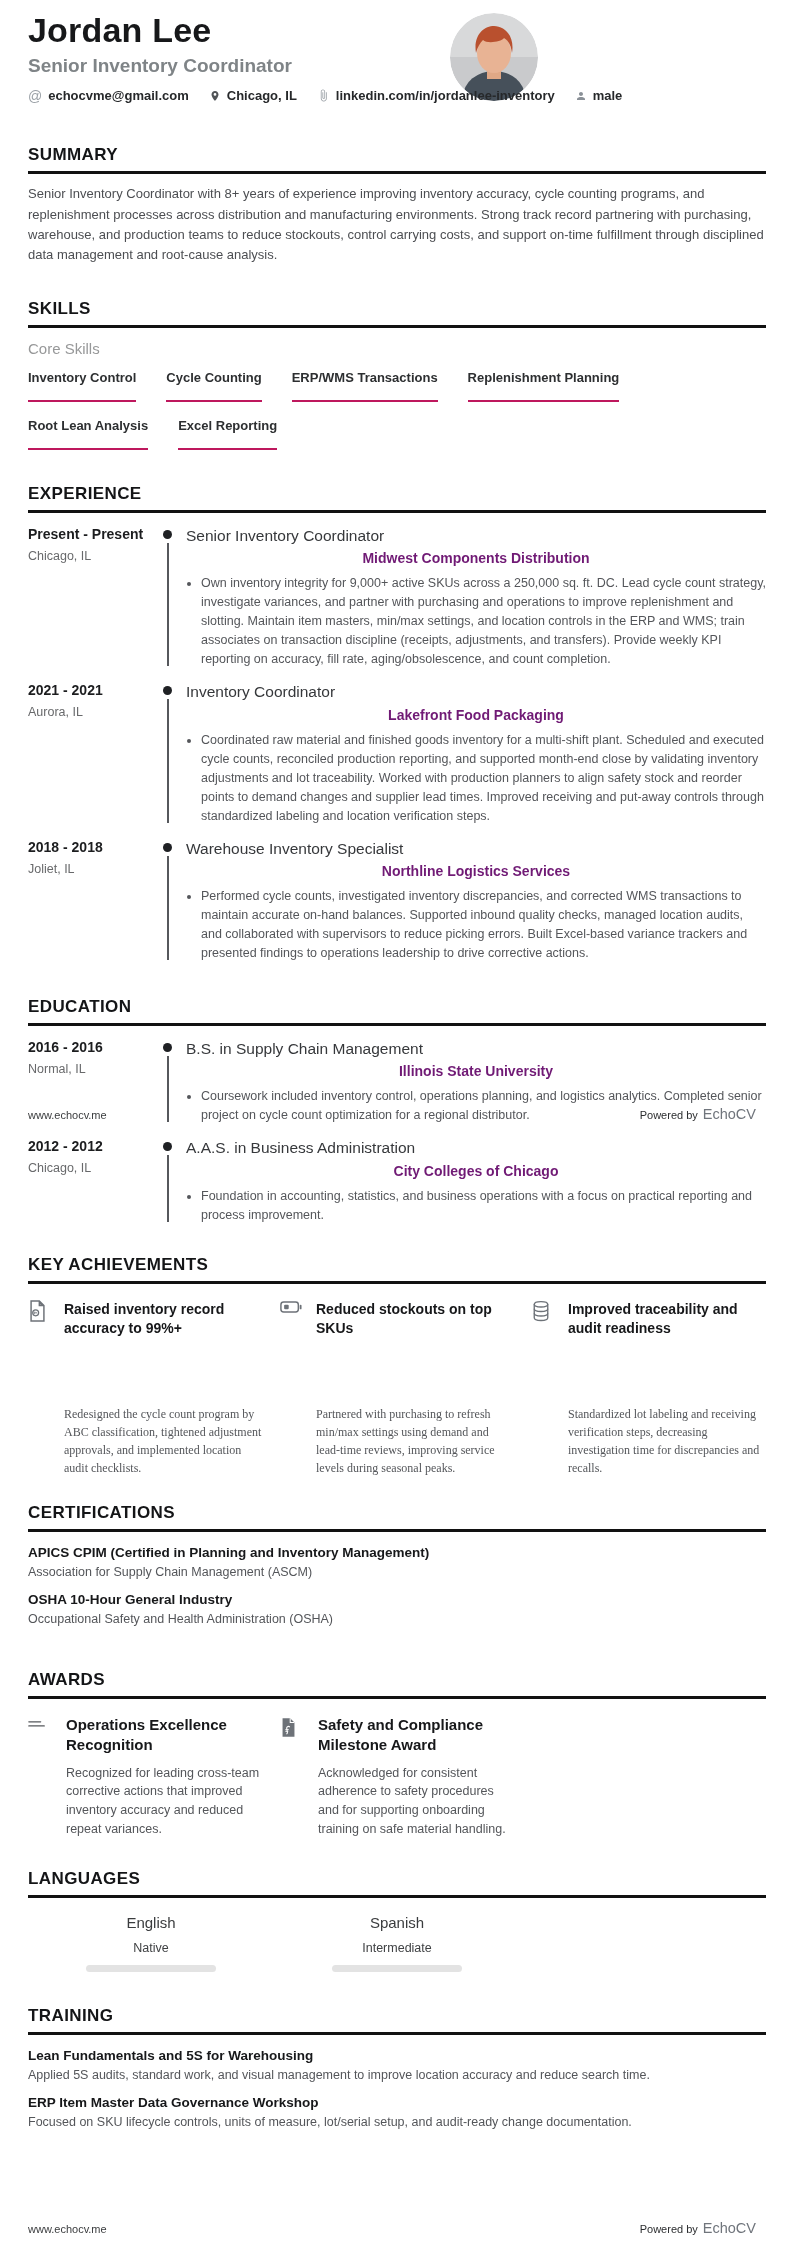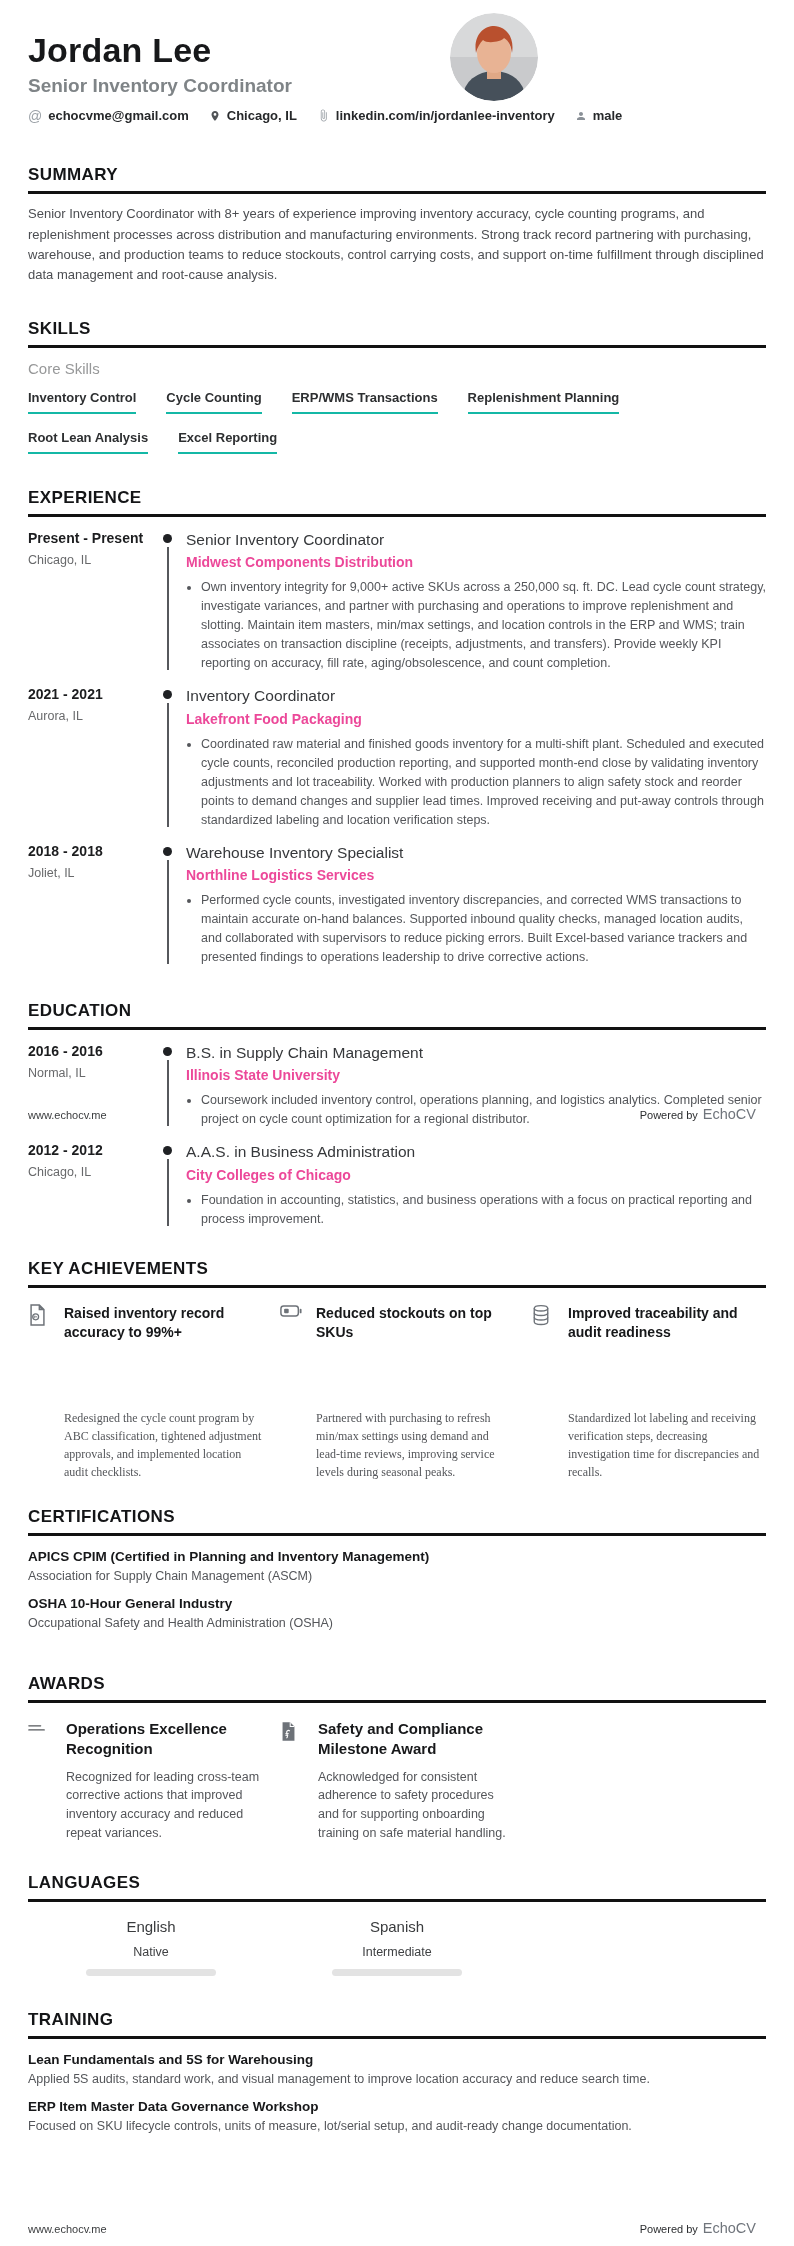--- a/index.html
+++ b/index.html
@@ -8,50 +8,50 @@
     width:794px;height:2246px;
     margin:0 auto;
     background:#ffffff;
     font-family:"Liberation Sans", sans-serif;
     color:#222;
     overflow:hidden;
   }
   .content{padding:0 28px;}
 
   
-  .header{position:relative;padding-top:32px;}
+  .header{position:relative;padding-top:12px;}
   .name{font-size:34px;font-weight:800;color:#17181a;letter-spacing:.2px;line-height:1.1;}
   .job-title{font-size:19px;font-weight:700;color:#7f8487;margin-top:6px;}
   .contact-row{display:flex;gap:20px;margin-top:11px;align-items:center;flex-wrap:wrap;}
   .contact-item{display:flex;align-items:center;gap:6px;font-size:13px;font-weight:700;color:#26282a;}
   .at-glyph{font-size:14px;font-weight:400;color:#9aa0a6;line-height:1;}
   .avatar{position:absolute;left:450px;top:13px;width:88px;height:88px;border-radius:50%;overflow:hidden;}
 
   
   .section{margin-top:34px;}
   .section-title{
     font-size:17px;font-weight:800;color:#141517;letter-spacing:.4px;
     padding-bottom:6px;border-bottom:3px solid #121212;
   }
   .body-text{font-size:13px;color:#4c4e52;line-height:1.55;margin-top:10px;}
 
   
   .skill-group{font-size:15px;color:#979899;margin-top:12px;}
   .skill-chips{display:flex;flex-wrap:wrap;gap:16px 30px;margin-top:13px;}
-  .skill-chip{font-size:13px;font-weight:700;color:#2d2f31;padding-bottom:7px;border-bottom:2px solid #14b8a6;}
+  .skill-chip{font-size:13px;font-weight:700;color:#2d2f31;padding-bottom:15px;border-bottom:2px solid #be185d;}
 
   
   .entry{display:grid;grid-template-columns:132px 26px 1fr;margin-top:13px;}
   .entry-dates{font-size:14px;font-weight:700;color:#1c1d1f;}
   .entry-location{font-size:12.5px;color:#68696b;margin-top:7px;}
   .timeline-col{position:relative;}
   .timeline-dot{position:absolute;left:3px;top:4px;width:9px;height:9px;border-radius:50%;background:#1f2124;}
   .timeline-line{position:absolute;left:7px;top:17px;bottom:3px;width:1.5px;background:#56585c;}
   .entry-title{font-size:15.5px;color:#36383b;line-height:1.25;}
-  .entry-company{font-size:14px;font-weight:700;color:#ec4899;margin-top:5px;}
+  .entry-company{font-size:14px;font-weight:700;color:#701a75;margin-top:5px;text-align:center;}
   .entry-bullets{margin:8px 0 0;padding-left:15px;}
   .entry-bullets li{font-size:12.5px;color:#54565a;line-height:1.52;}
   .entry-bullets li::marker{color:#54565a;}
 
   
   .achv-grid{display:grid;grid-template-columns:repeat(3,1fr);gap:18px;margin-top:16px;}
   .achv-cell{display:grid;grid-template-columns:24px 1fr;gap:12px;align-items:start;}
   .achv-title{font-size:14px;font-weight:800;color:#17181a;line-height:1.4;}
   .achv-desc-grid{display:grid;grid-template-columns:repeat(3,1fr);gap:18px;margin-top:66px;}
   .achv-desc{padding-left:36px;font-size:12px;color:#54565a;line-height:1.5;font-family:Liberation Serif, serif;}

